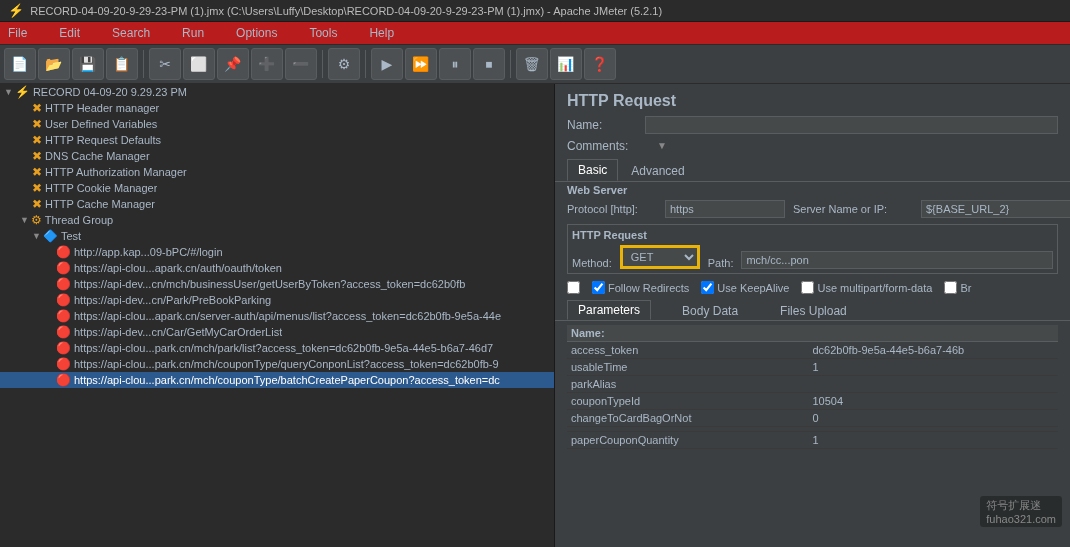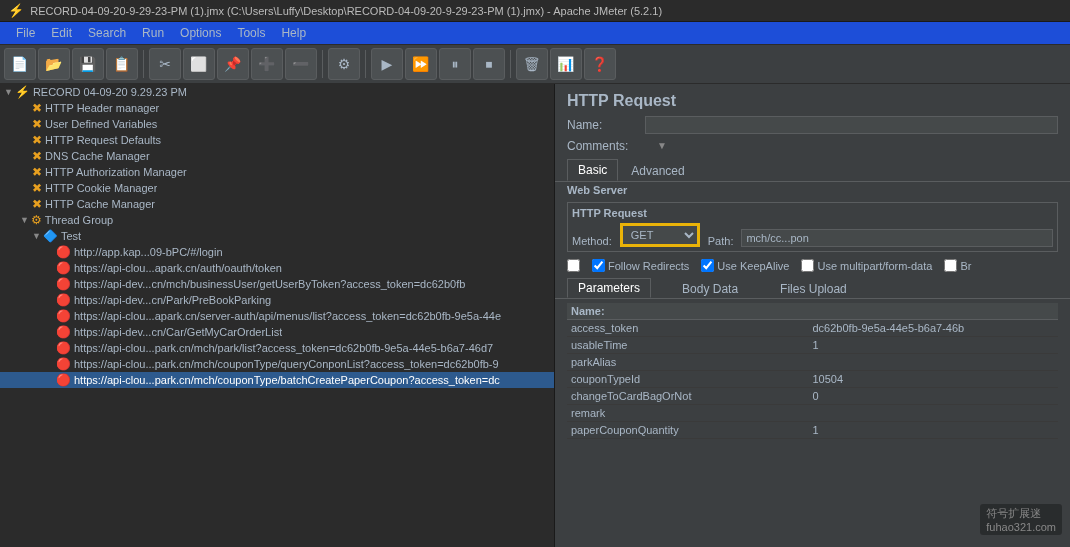--- a/index.html
+++ b/index.html
@@ -13,25 +13,25 @@
       padding: 3px 8px;
       display: flex;
       align-items: center;
       gap: 6px;
       border-bottom: 1px solid #1a1a1a;
     }
     #titlebar .title-icon { color: #e8a020; font-size: 13px; }
 
     
     #menubar {
-      background: #1d4ed8;
-      display: flex;
-      gap: 0;
+      background: #b91c1c;
+      display: flex;
+      gap: 16px;
       border-bottom: 1px solid #2b2b2b;
-      padding: 2px 8px;
+      padding: 2px 0;
     }
     #menubar span {
       padding: 2px 8px;
       cursor: pointer;
       color: #a9b7c6;
       font-size: 12px;
     }
 
     
     #toolbar {
@@ -266,21 +266,21 @@
       padding: 2px 4px;
       font-size: 11px;
       border-bottom: 1px solid #3a3a3a;
     }
     .param-name { color: #a9b7c6; }
     .param-value { color: #a9b7c6; }
 
     
     #watermark {
       position: absolute;
-      bottom: 12px;
+      bottom: 20px;
       right: 8px;
       color: #888;
       font-size: 11px;
       background: rgba(0,0,0,0.3);
       padding: 2px 6px;
       border-radius: 3px;
     }
 
     
     ::-webkit-scrollbar { width: 6px; height: 6px; }
@@ -481,20 +481,26 @@
 
     <div id="tabs-bar">
     <div class="tab active">Basic</div>
         <div class="tab">Advanced</div>
       </div>
 
     <div class="web-server-row">
       <span style="font-weight:bold;font-size:11px;color:#a9b7c6;">Web Server</span>
     </div>
 
+    <div class="web-server-row">
+      <span class="ws-label">Protocol [http]:</span>
+      <input class="ws-input" value="https" style="">
+      <span class="ws-label2">Server Name or IP:</span>
+      <input class="ws-input2" value="${BASE_URL_2}" style="">
+    </div>
 
     <div class="hr-section">
       <div class="hr-section-label">HTTP Request</div>
       <div class="method-row">
         <span class="method-label">Method:</span>
         <select class="method-select"><option value="GET">GET</option><option value="POST">POST</option><option value="PUT">PUT</option><option value="DELETE">DELETE</option><option value="HEAD">HEAD</option><option value="OPTIONS">OPTIONS</option><option value="PATCH">PATCH</option></select>
         <span class="path-label">Path:</span>
         <input class="path-input" value="mch/cc...pon" style="">
       </div>
     </div>
@@ -546,21 +552,20 @@
         </div>
         <div class="param-row">
           <span class="param-name">couponTypeId</span>
           <span class="param-value">10504</span>
         </div>
         <div class="param-row">
           <span class="param-name">changeToCardBagOrNot</span>
           <span class="param-value">0</span>
         </div>
         <div class="param-row">
-          <span class="param-name">remark</span>
           <span class="param-value"></span>
         </div>
         <div class="param-row">
           <span class="param-name">paperCouponQuantity</span>
           <span class="param-value">1</span>
         </div>
       </div>
   </div>
 </div>
 

